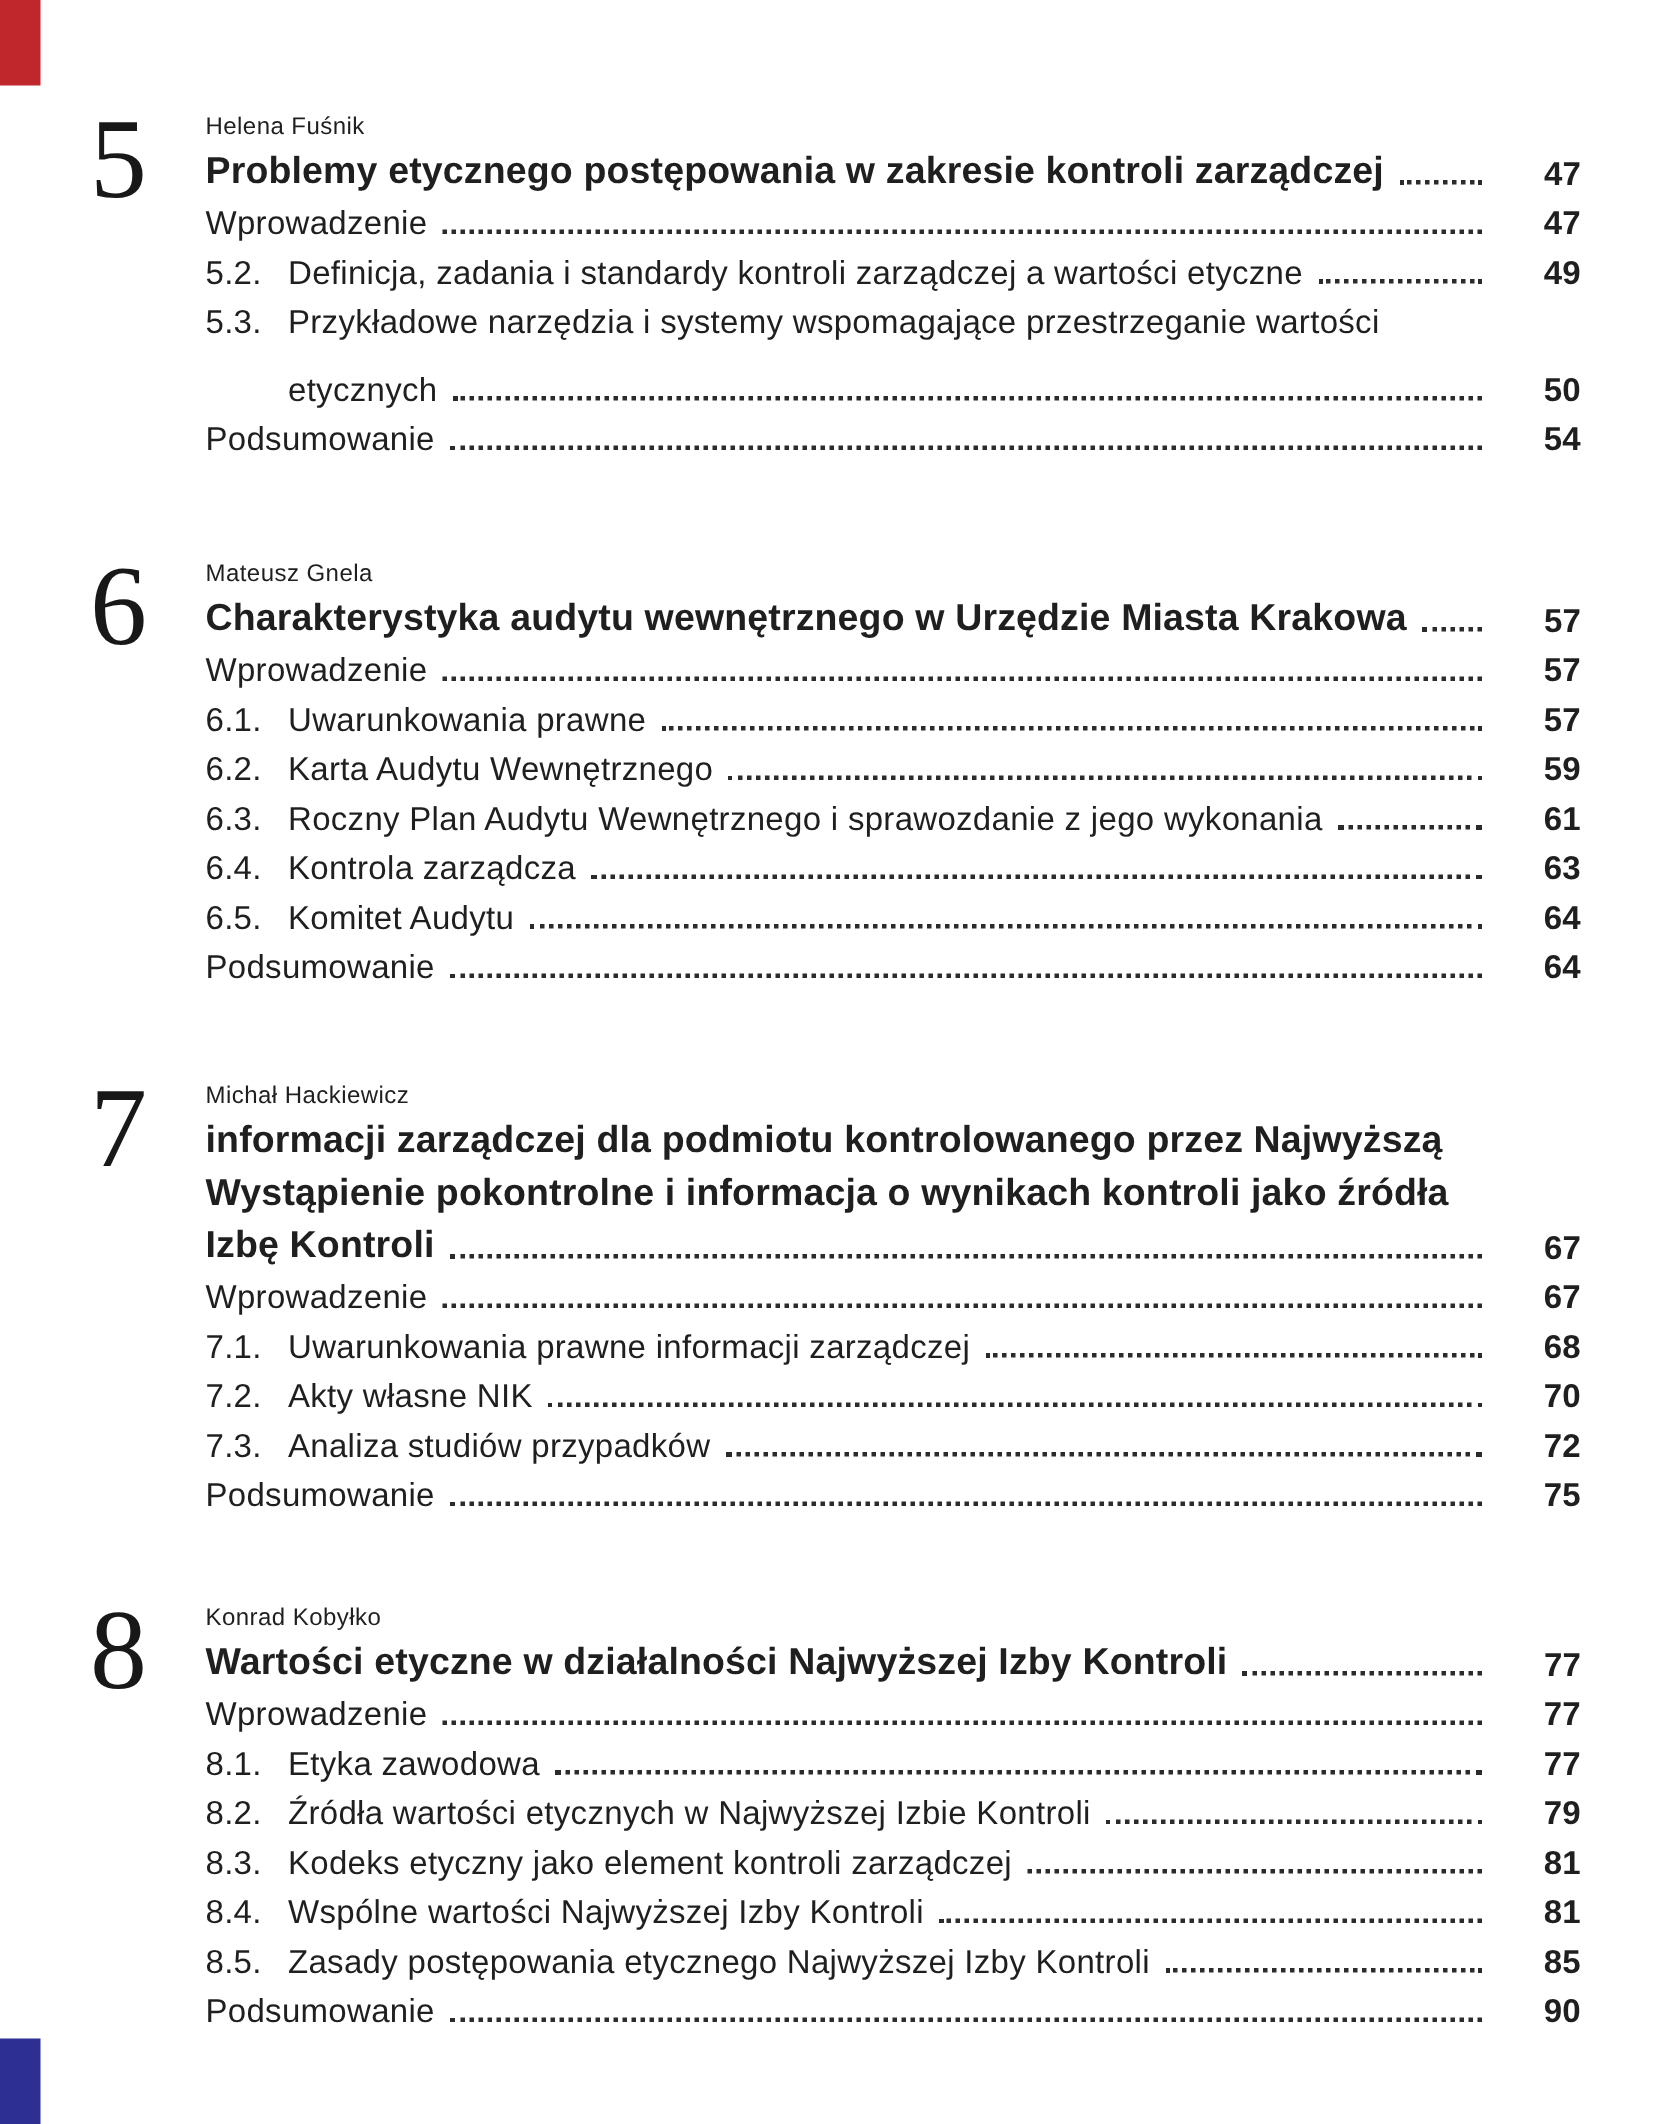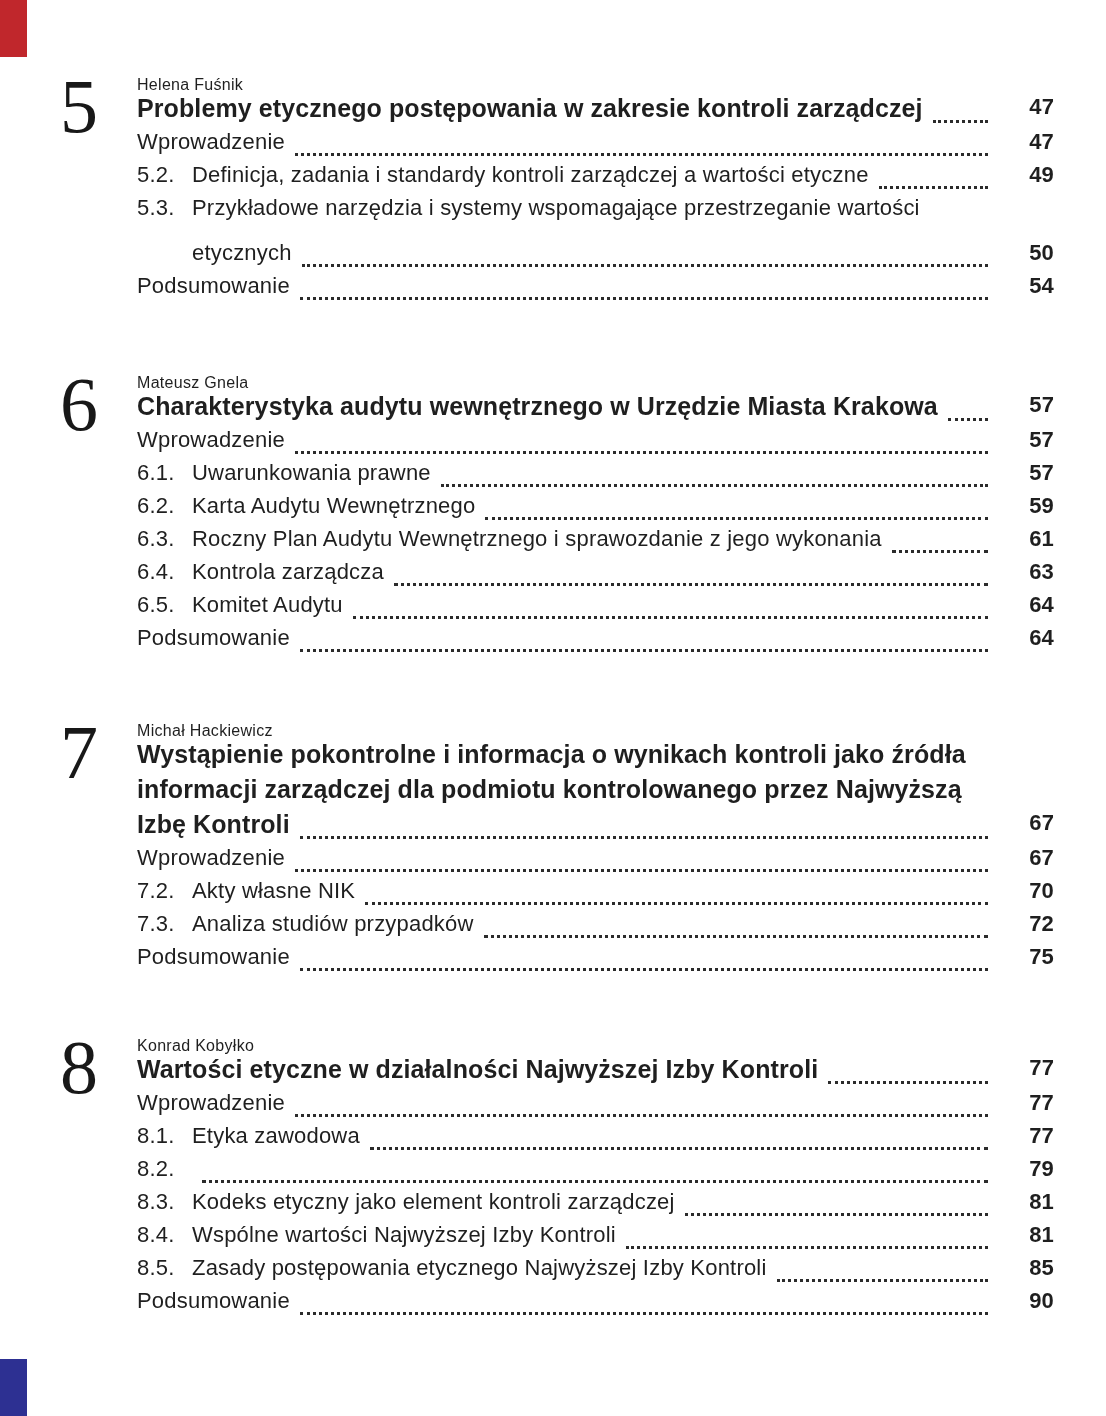--- a/index.html
+++ b/index.html
@@ -47,20 +47,21 @@
   .ch-author {
     height: 30px;
     font-size: 16px;
     letter-spacing: 0.3px;
     display: flex;
     align-items: flex-end;
   }
 
   .row {
     display: flex;
+    align-items: flex-end;
     height: 33px;
     font-size: 22px;
     letter-spacing: 0.2px;
   }
   .row.title-row {
     height: 35px;
     font-size: 25px;
     font-weight: 700;
     letter-spacing: 0.1px;
   }
@@ -173,34 +174,40 @@
         <div class="row entry-row">
           <span class="e-label">Podsumowanie</span>
           <span class="dots"></span>
           <span class="pg">64</span>
         </div>
       </section>
       <section class="chapter">
         <div class="ch-num">7</div>
         <div class="ch-author">Michał Hackiewicz</div>
         <div class="row title-row">
+          <span class="t-label">informacji zarządczej dla podmiotu kontrolowanego przez Najwyższą</span>
+        </div>
+        <div class="row title-row">
           <span class="t-label">Wystąpienie pokontrolne i informacja o wynikach kontroli jako źródła</span>
         </div>
         <div class="row title-row">
-          <span class="t-label">informacji zarządczej dla podmiotu kontrolowanego przez Najwyższą</span>
-        </div>
-        <div class="row title-row">
           <span class="t-label">Izbę Kontroli</span>
           <span class="dots"></span>
           <span class="pg">67</span>
         </div>
         <div class="row entry-row">
           <span class="e-label">Wprowadzenie</span>
           <span class="dots"></span>
           <span class="pg">67</span>
+        </div>
+        <div class="row entry-row">
+          <span class="e-num">7.1.</span>
+          <span class="e-label">Uwarunkowania prawne informacji zarządczej</span>
+          <span class="dots"></span>
+          <span class="pg">68</span>
         </div>
         <div class="row entry-row">
           <span class="e-num">7.2.</span>
           <span class="e-label">Akty własne NIK</span>
           <span class="dots"></span>
           <span class="pg">70</span>
         </div>
         <div class="row entry-row">
           <span class="e-num">7.3.</span>
           <span class="e-label">Analiza studiów przypadków</span>
@@ -227,20 +234,21 @@
           <span class="pg">77</span>
         </div>
         <div class="row entry-row">
           <span class="e-num">8.1.</span>
           <span class="e-label">Etyka zawodowa</span>
           <span class="dots"></span>
           <span class="pg">77</span>
         </div>
         <div class="row entry-row">
           <span class="e-num">8.2.</span>
+          <span class="e-label">Źródła wartości etycznych w Najwyższej Izbie Kontroli</span>
           <span class="dots"></span>
           <span class="pg">79</span>
         </div>
         <div class="row entry-row">
           <span class="e-num">8.3.</span>
           <span class="e-label">Kodeks etyczny jako element kontroli zarządczej</span>
           <span class="dots"></span>
           <span class="pg">81</span>
         </div>
         <div class="row entry-row">

